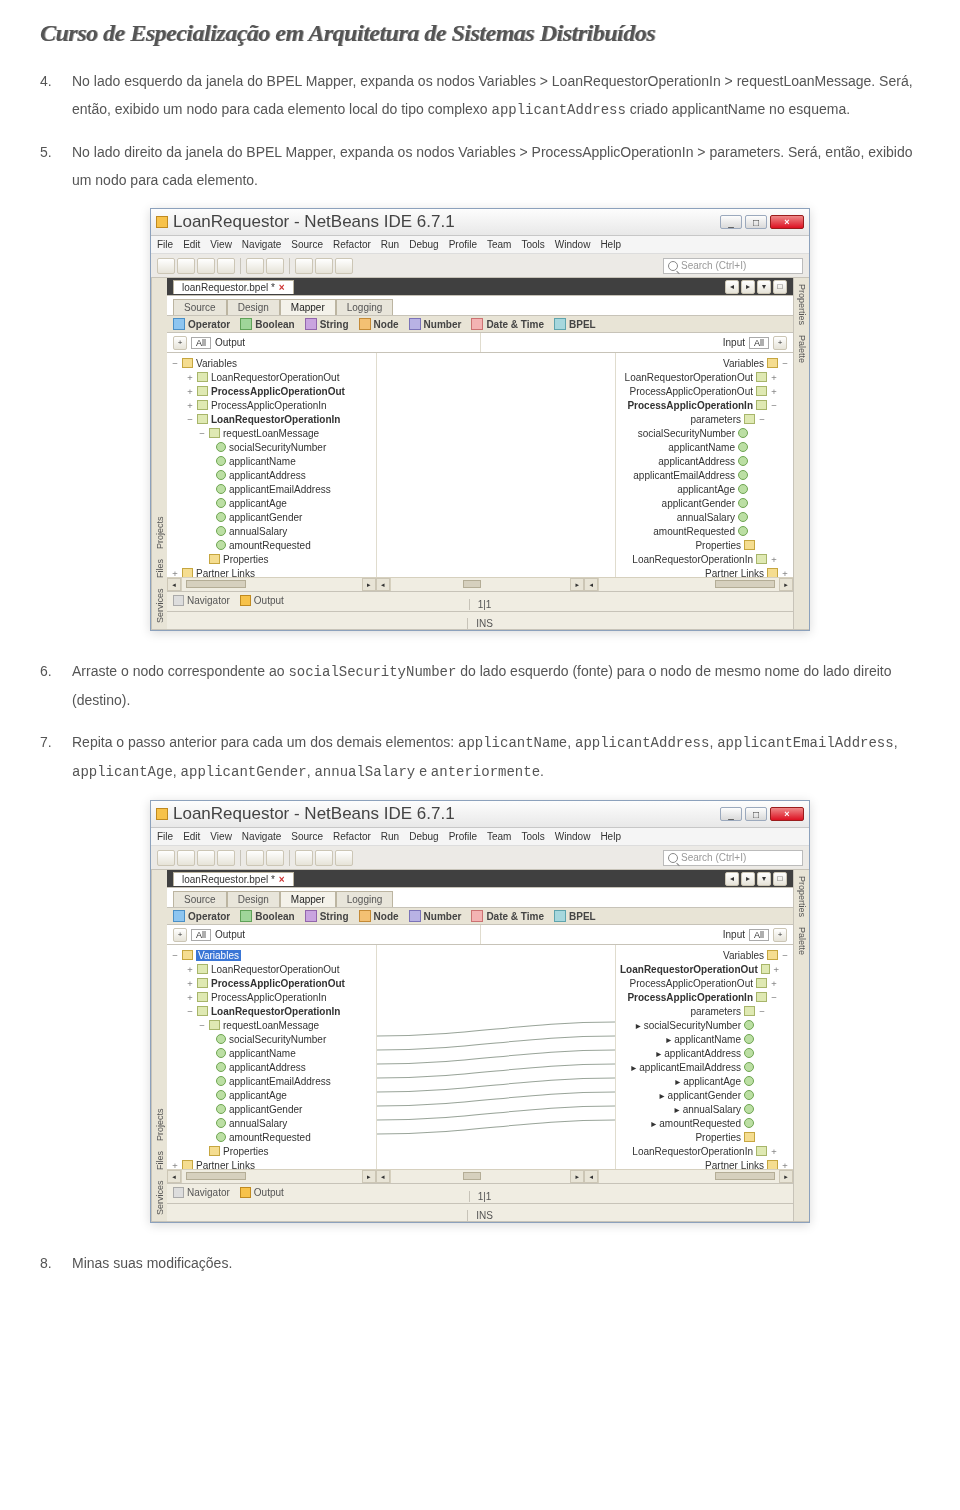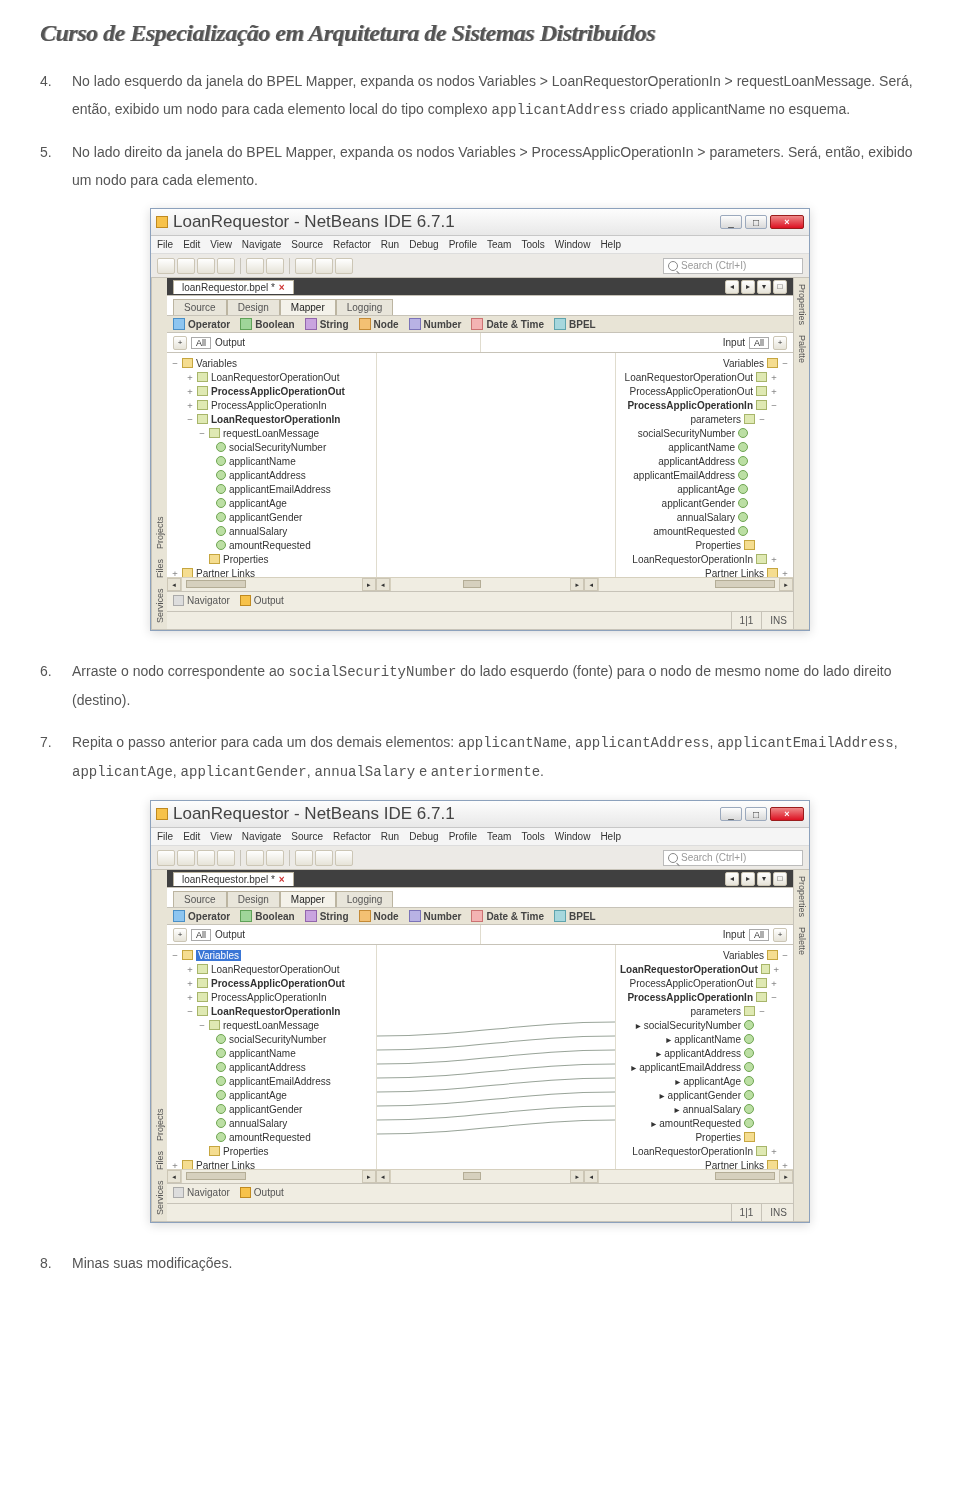--- a/index.html
+++ b/index.html
@@ -277,21 +277,21 @@
     background:#f0ede2; border-top:1px solid #c7c3b8;
     padding:3px 6px; display:flex; gap:10px; height:20px; align-items:flex-start;
   }
   .nb-bottom-tab { display:flex; align-items:center; gap:3px; font-size:10px; color:#555; }
   .nb-bot-icon { width:11px; height:11px; background:#ddd; border:1px solid #aaa; }
   .nb-bot-icon.o { background:#f7c24a; border-color:#c08a20; }
 
   .nb-status {
     background:#f0ede2; border-top:1px solid #c7c3b8;
     height:18px; display:flex; align-items:center; justify-content:flex-end;
-    padding:0 6px; gap:8px; font-size:10px; color:#555;
+    padding:0 6px; gap:8px; font-size:10px; color:#555;flex-direction:column;
   }
   .nb-status .cell { border-left:1px solid #c7c3b8; padding-left:8px; height:100%; display:flex; align-items:center; }
 
   
   .map-svg {
     position:absolute; left:0; top:0; width:100%; height:100%;
   }
   .map-svg path {
     stroke:#9aa59a; stroke-width:1; fill:none;
   }

